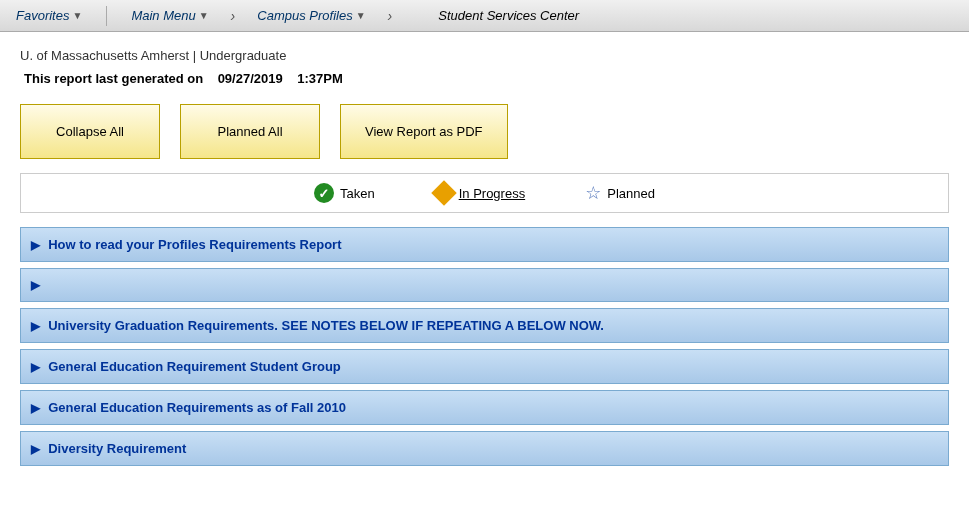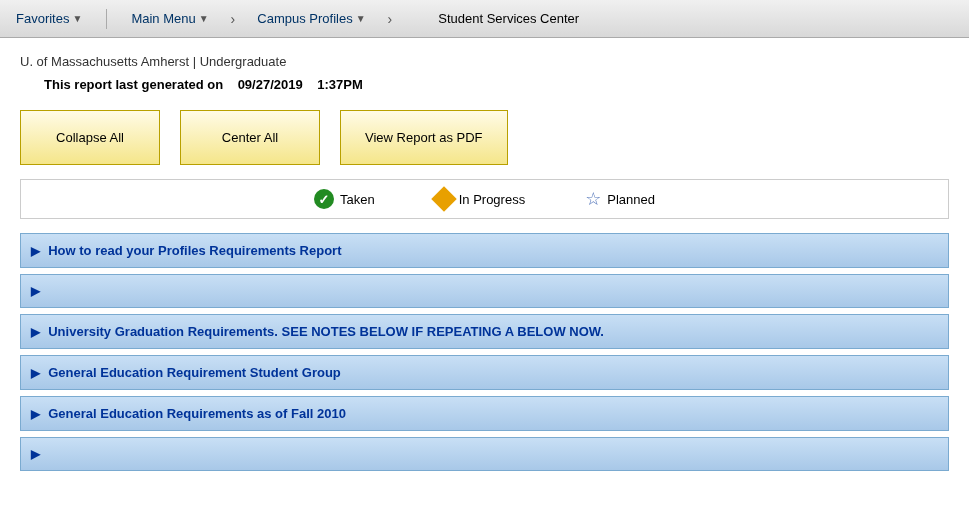--- a/index.html
+++ b/index.html
@@ -4,23 +4,24 @@
   <style>
     * { box-sizing: border-box; margin: 0; padding: 0; }
     body { font-family: Arial, sans-serif; font-size: 13px; background: #fff; color: #000; width: 969px; }
 
     
     .nav-bar {
       display: flex;
       align-items: center;
       background: linear-gradient(to bottom, #f0f0f0, #d8d8d8);
       border-bottom: 1px solid #aaa;
-      height: 38px;
+      height: 32px;
       padding: 0 8px;
       gap: 12px;
+      font-style: italic;
     }
     .nav-item {
       display: flex;
       align-items: center;
       gap: 3px;
       padding: 4px 8px;
       font-size: 13px;
       cursor: pointer;
       color: #003366;
       text-decoration: none;
@@ -56,21 +57,20 @@
       font-size: 13px;
       color: #333;
       margin-bottom: 8px;
     }
 
     .report-date {
       font-size: 13px;
       font-weight: bold;
       margin-bottom: 18px;
       padding-left: 4px;
-      margin-left: 20px;
     }
 
     
     .button-row {
       display: flex;
       gap: 20px;
       margin-bottom: 14px;
     }
     .action-btn {
       background: linear-gradient(to bottom, #fffbe6, #f5e68a);
@@ -184,32 +184,32 @@
   <div class="report-date">
     <span>This report last generated on</span>
     <span>&nbsp;&nbsp;</span>
     <span>09/27/2019</span>
     <span>&nbsp;&nbsp;</span>
     <span>1:37PM</span>
   </div>
 
   <div class="button-row">
     <button class="action-btn">Collapse All</button>
-    <button class="action-btn">Center All</button>
+    <button class="action-btn">Planned All</button>
     <button class="action-btn">View Report as PDF</button>
   </div>
 
   <div class="legend-row">
     <div class="legend-item">
       <span class="icon-taken">✓</span>
       <span>Taken</span>
     </div>
     <div class="legend-item">
       <span class="icon-inprogress"></span>
-      <span style="margin-left:0;">In Progress</span>
+      <span style="margin-left:0;text-decoration:underline;">In Progress</span>
     </div>
     <div class="legend-item">
       <span class="icon-planned">☆</span>
       <span>Planned</span>
     </div>
   </div>
 
   <div class="section-list" id="section-list">
   <div class="section-row">
         <span class="expand-arrow">▶</span>
@@ -225,16 +225,17 @@
       <div class="section-row">
         <span class="expand-arrow">▶</span>
         <span class="section-title">General Education Requirement Student Group</span>
       </div>
       <div class="section-row">
         <span class="expand-arrow">▶</span>
         <span class="section-title">General Education Requirements as of Fall 2010</span>
       </div>
       <div class="section-row">
         <span class="expand-arrow">▶</span>
+        <span class="section-title">Diversity Requirement</span>
       </div>
     </div>
 
 </div>
 
 </body></html>

